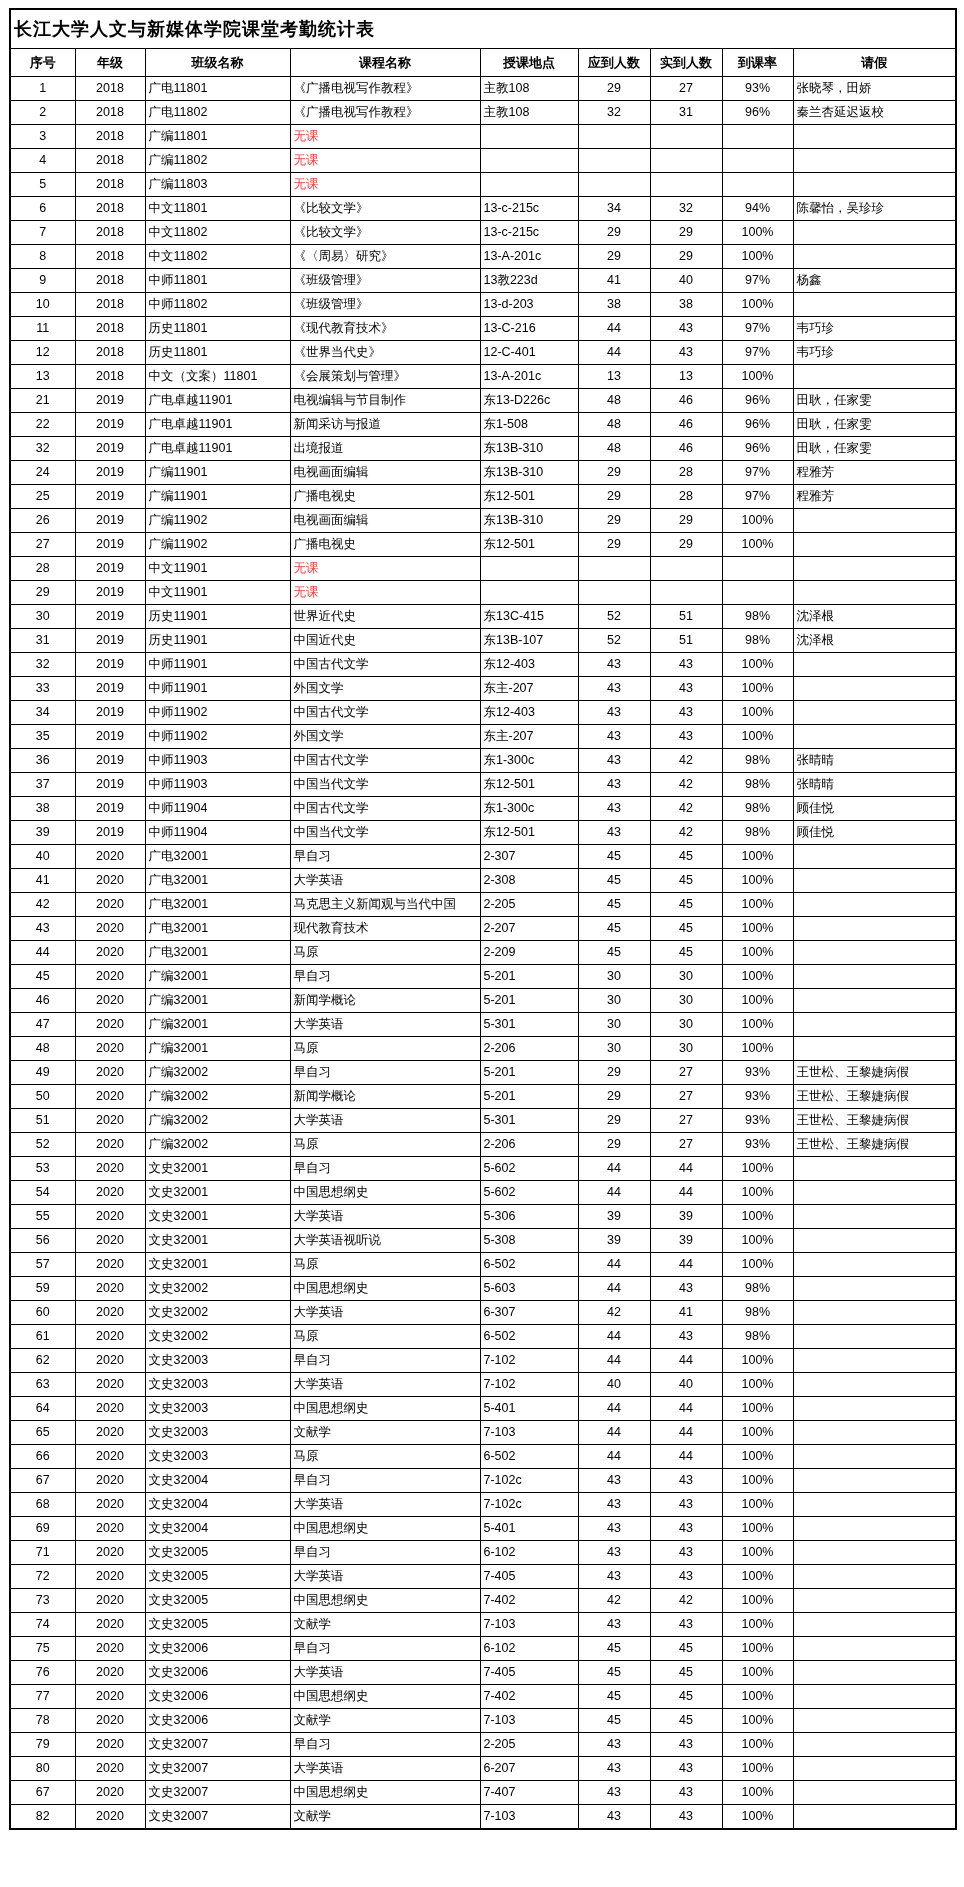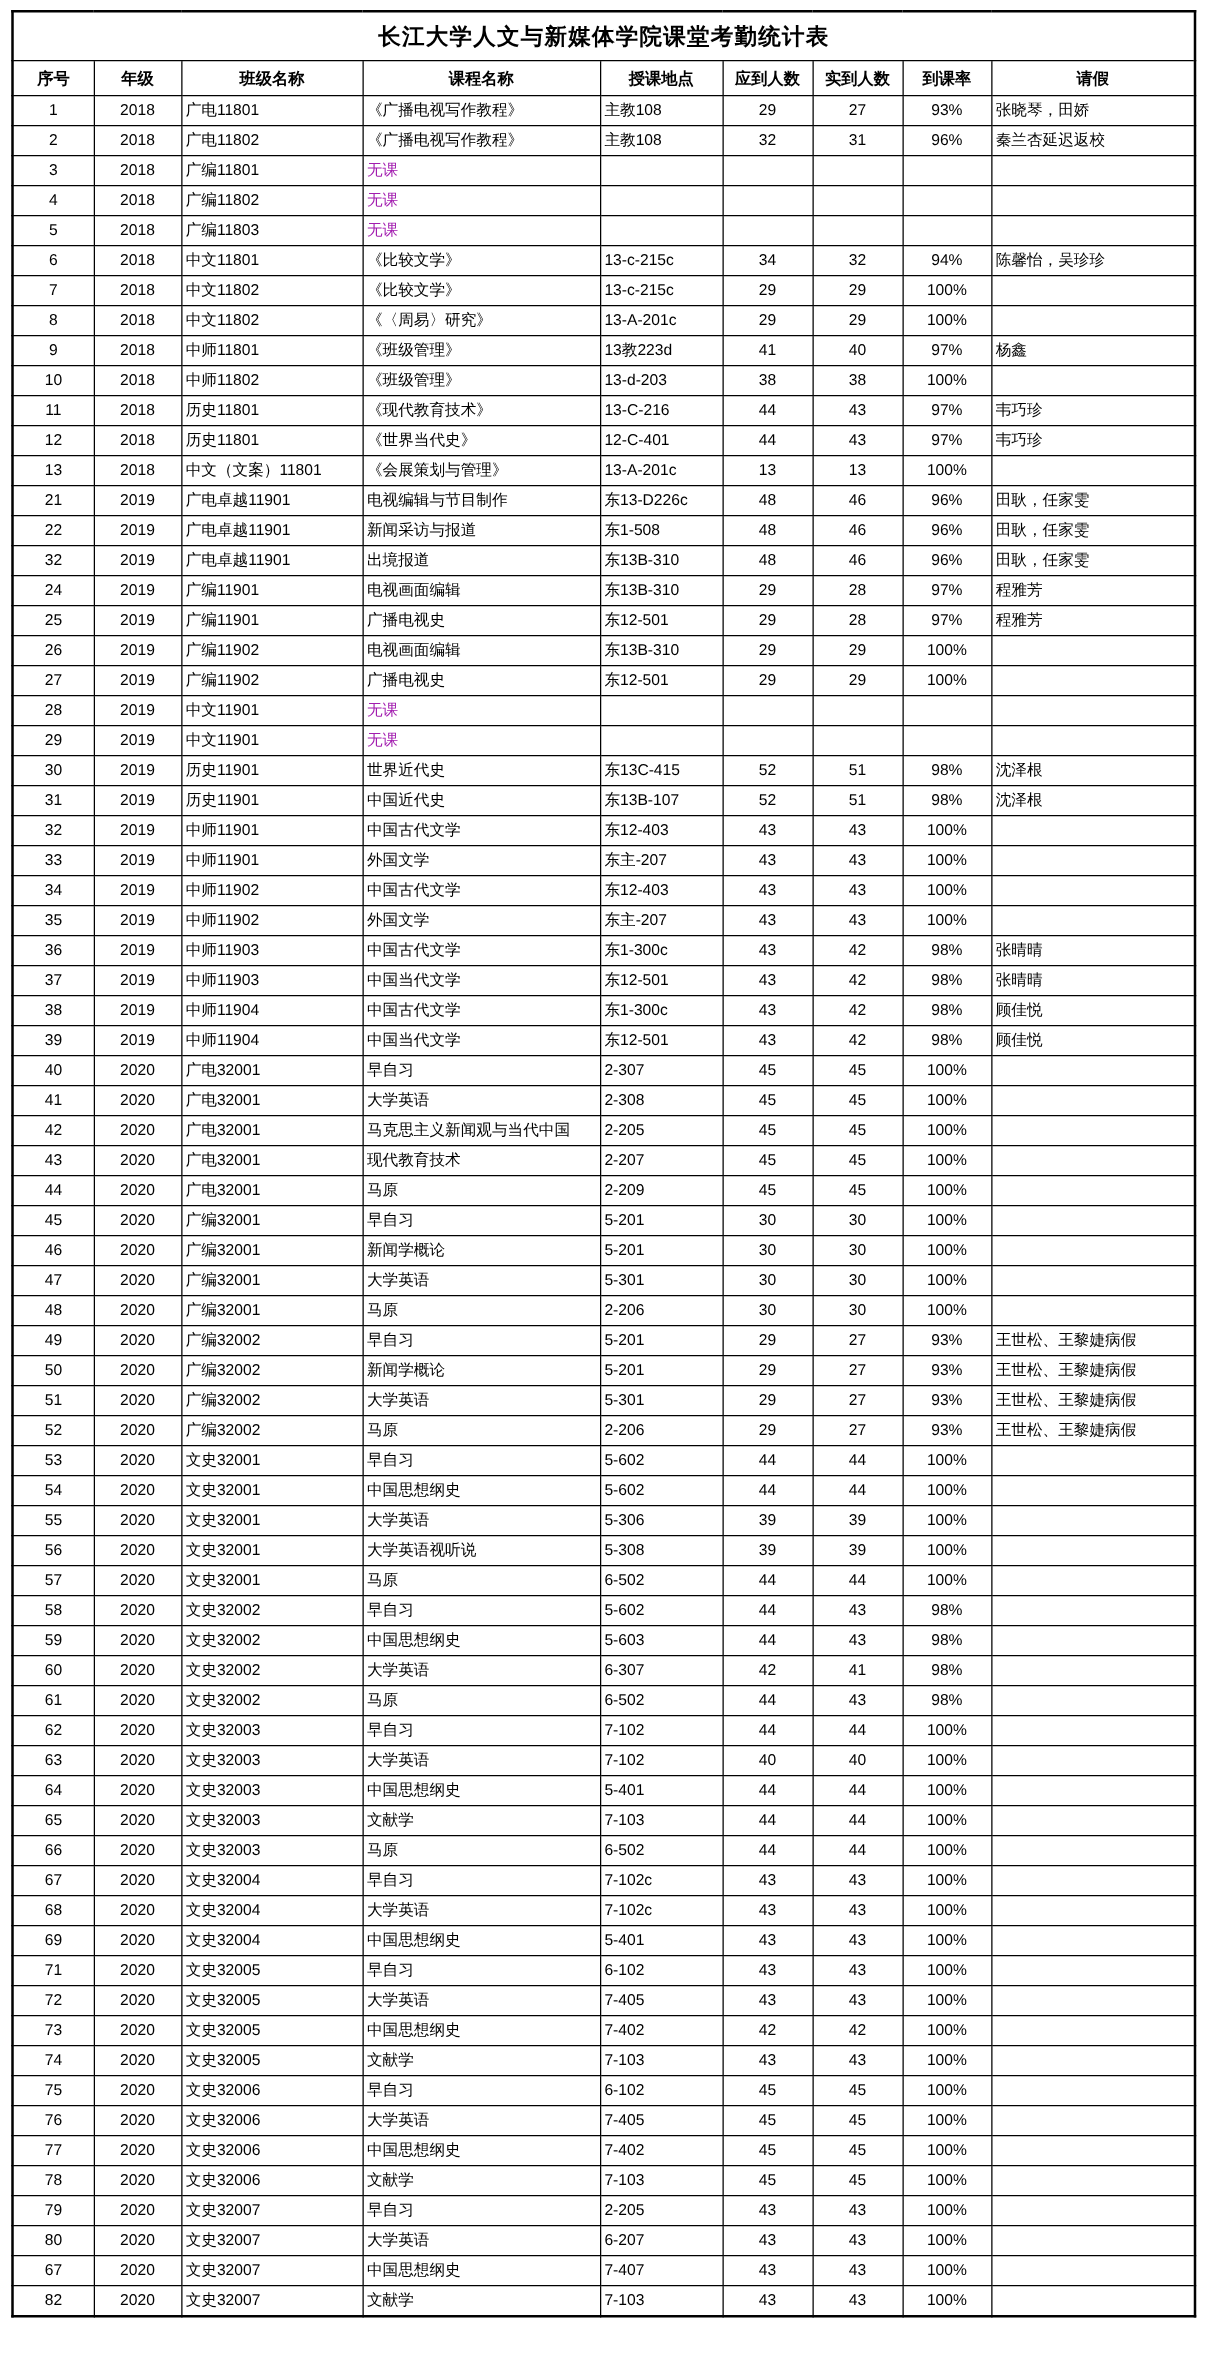--- a/index.html
+++ b/index.html
@@ -35,33 +35,33 @@
     padding: 0 3px;
     white-space: nowrap;
     overflow: hidden;
     box-sizing: border-box;
   }
   th.title-cell {
     height: 38px;
     line-height: 38px;
     font-size: 18px;
     font-weight: bold;
-    text-align: center;
+    text-align: left;
     letter-spacing: 1px;
   }
   thead th.colhead {
     height: 27px;
     line-height: 27px;
     font-weight: bold;
     font-size: 13px;
     text-align: center;
   }
   td.c { text-align: center; }
   td.l { text-align: left; }
-  td.noclass { color: #a21caf; }
+  td.noclass { color: #ef4444; }
   td.overflowable { overflow: visible; position: relative; z-index: 1; }
 </style>
 </head>
 <body>
 
 <div class="sheet">
   <table>
     <colgroup>
       <col style="width:65px">
       <col style="width:70px">
@@ -634,31 +634,20 @@
           <td class="c">2020</td>
           <td class="l">文史32001</td>
           <td class="l overflowable">马原</td>
           <td class="l">6-502</td>
           <td class="c">44</td>
           <td class="c">44</td>
           <td class="c">100%</td>
           <td class="l"></td>
         </tr>
         <tr>
-          <td class="c">58</td>
-          <td class="c">2020</td>
-          <td class="l">文史32002</td>
-          <td class="l overflowable">早自习</td>
-          <td class="l">5-602</td>
-          <td class="c">44</td>
-          <td class="c">43</td>
-          <td class="c">98%</td>
-          <td class="l"></td>
-        </tr>
-        <tr>
           <td class="c">59</td>
           <td class="c">2020</td>
           <td class="l">文史32002</td>
           <td class="l overflowable">中国思想纲史</td>
           <td class="l">5-603</td>
           <td class="c">44</td>
           <td class="c">43</td>
           <td class="c">98%</td>
           <td class="l"></td>
         </tr>

